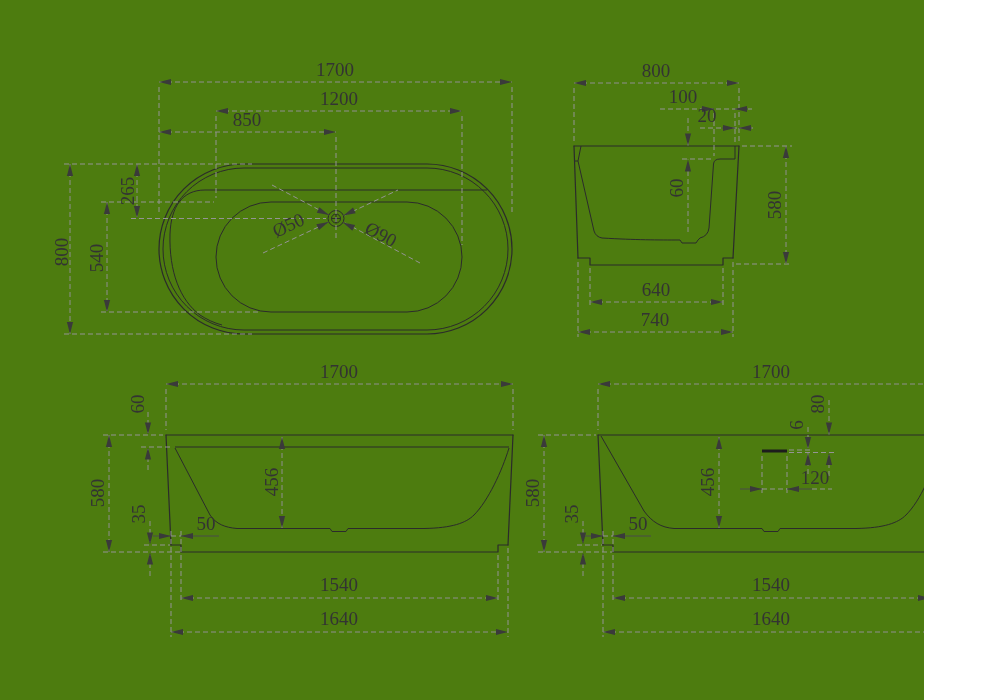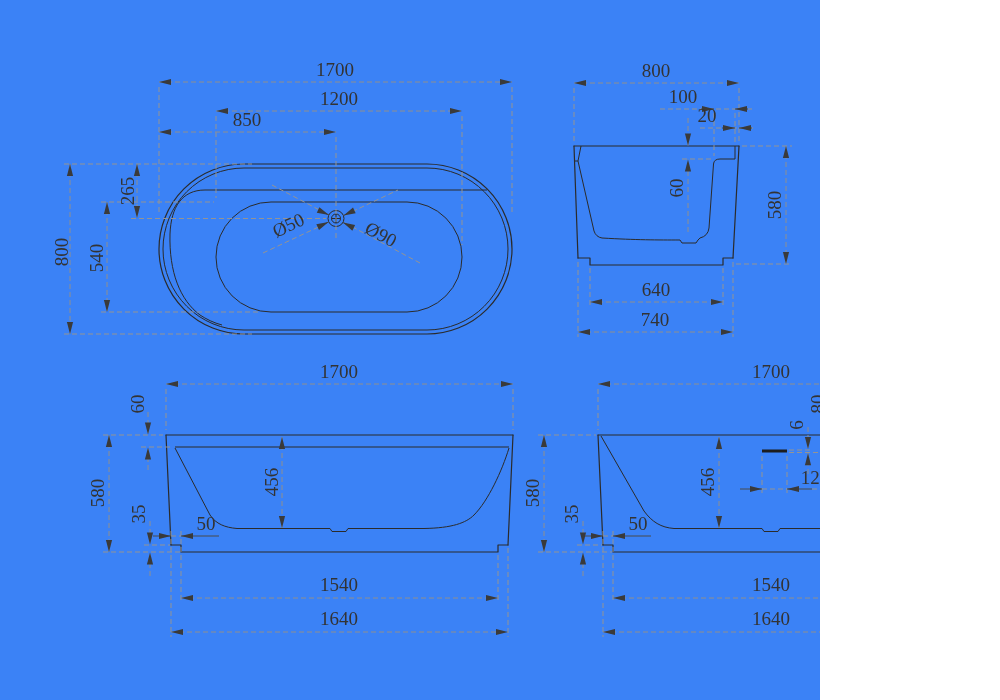--- a/index.html
+++ b/index.html
@@ -1,16 +1,16 @@
 <!DOCTYPE html>
 <html><head>
 <meta charset="utf-8">
 <style>
   html,body{margin:0;padding:0;background:#fff;}
-  .sheet{width:820px;height:700px;background:#3b82f6;position:relative;overflow:hidden;}
+  .sheet{width:924px;height:700px;background:#4d7c0f;position:relative;overflow:hidden;}
   svg{display:block;}
   .s{stroke:#2b2b2b;stroke-width:1.2;fill:none;stroke-linejoin:round;stroke-linecap:round;}
   .s1{stroke:#2b2b2b;stroke-width:1;fill:none;stroke-linejoin:round;}
   .d{stroke:#949494;stroke-width:1;fill:none;stroke-dasharray:5 3;}
   .dim{stroke:#8f8f8f;stroke-width:1;fill:none;stroke-dasharray:5 3;}
   .a{stroke:#4a4a4a;stroke-width:1;fill:none;}
   text{font-family:"Liberation Serif","DejaVu Serif",serif;font-size:19px;fill:#333;}
   .mid{text-anchor:middle;}
 </style>
 </head>

